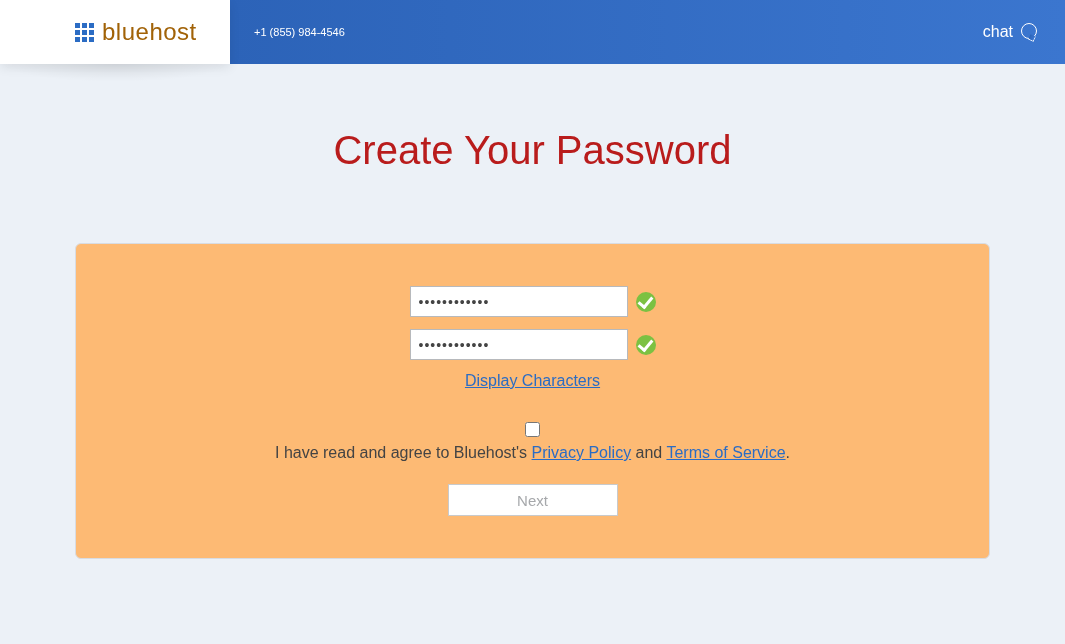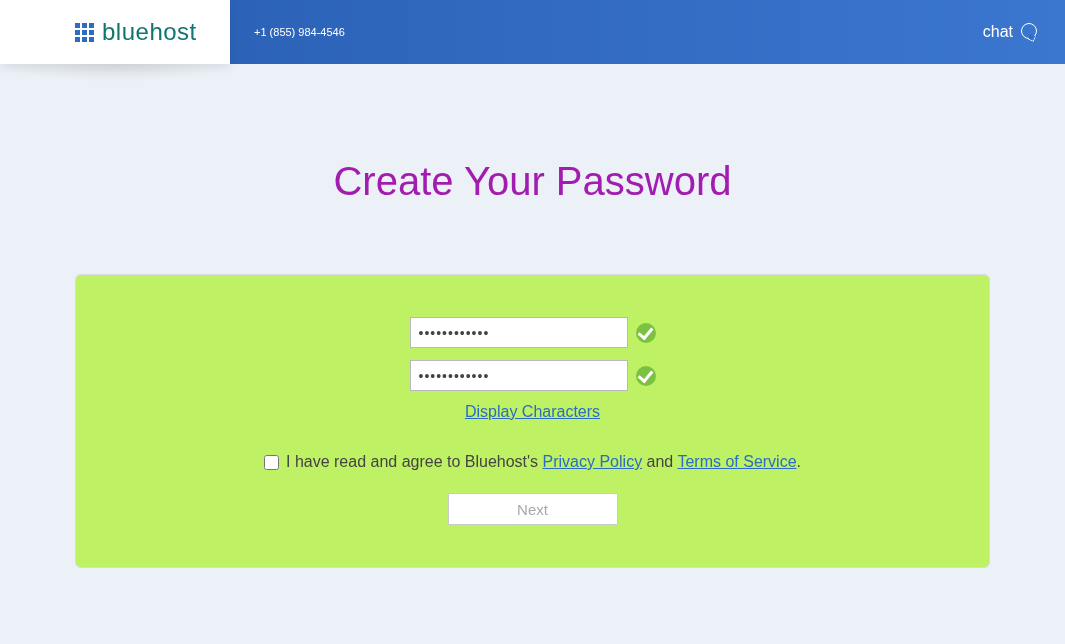--- a/index.html
+++ b/index.html
@@ -36,21 +36,21 @@
       grid-template-rows: repeat(3, 5px);
       gap: 2px;
       margin-right: 8px;
     }
     .logo-grid span {
       background: #2b6cc4;
       width: 5px;
       height: 5px;
     }
     .logo-text {
-      color: #0f766e;
+      color: #a16207;
       font-size: 24px;
       font-weight: 300;
       letter-spacing: 0.5px;
     }
     .header-bar {
       background: linear-gradient(to right, #2c63b8, #3b76cf);
       flex: 1;
       height: 64px;
       display: flex;
       align-items: center;
@@ -84,28 +84,28 @@
       width: 5px;
       height: 5px;
       border-right: 1.5px solid #fff;
       border-bottom: 1.5px solid #fff;
       transform: rotate(25deg);
       background: linear-gradient(to right, #2c63b8, #3b76cf);
       border-bottom-right-radius: 1px;
     }
     .page-title {
       text-align: center;
-      color: #a21caf;
+      color: #b91c1c;
       font-size: 40px;
       font-weight: 300;
-      margin-top: 95px;
+      margin-top: 64px;
       margin-bottom: 70px;
     }
     .card {
-      background: #bef264;
+      background: #fdba74;
       border: 1px solid #d8dce2;
       border-radius: 6px;
       margin: 2px 75px;
       padding: 42px 20px 42px;
       text-align: center;
     }
     .pw-row {
       display: flex;
       justify-content: center;
       align-items: center;
@@ -152,20 +152,21 @@
     }
     .agree-row {
       margin-top: 32px;
       font-size: 16px;
       color: #444;
       display: flex;
       justify-content: center;
       align-items: center;
       gap: 7px;
       flex-wrap: wrap;
+      flex-direction: column;
     }
     .agree-checkbox {
       width: 15px;
       height: 15px;
       cursor: pointer;
     }
     .agree-text {
       color: #444;
     }
     .next-btn {

